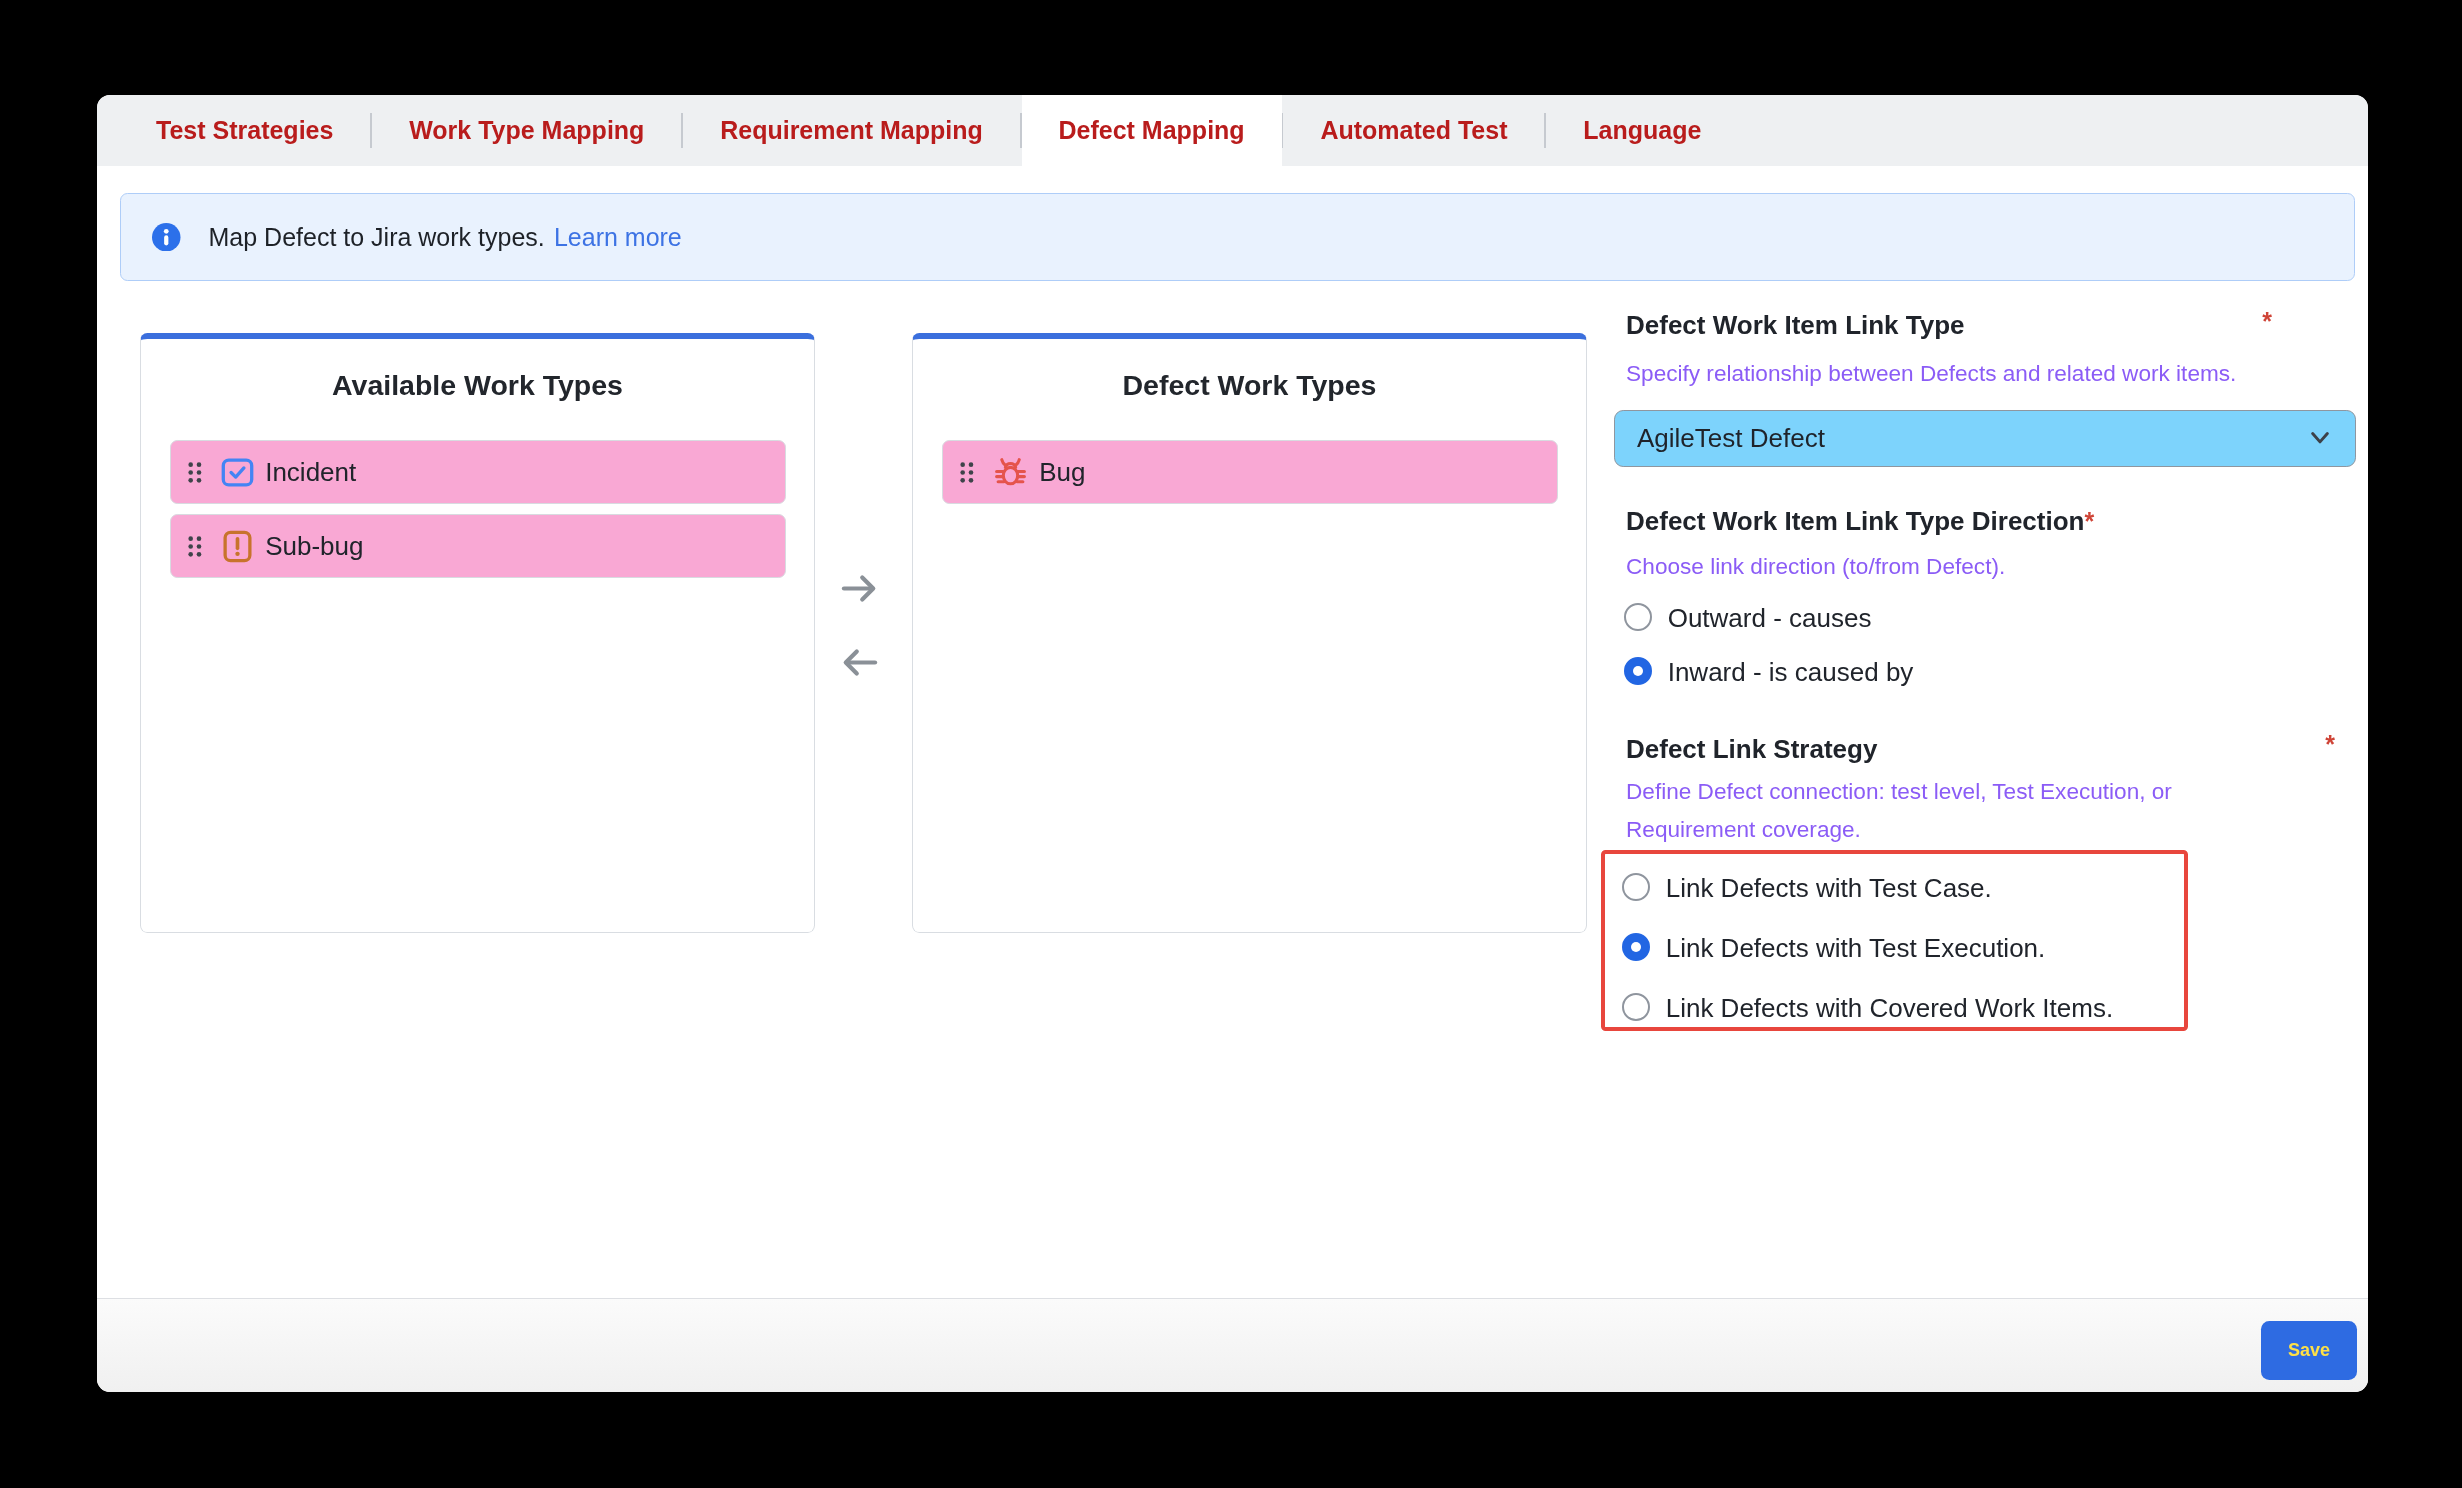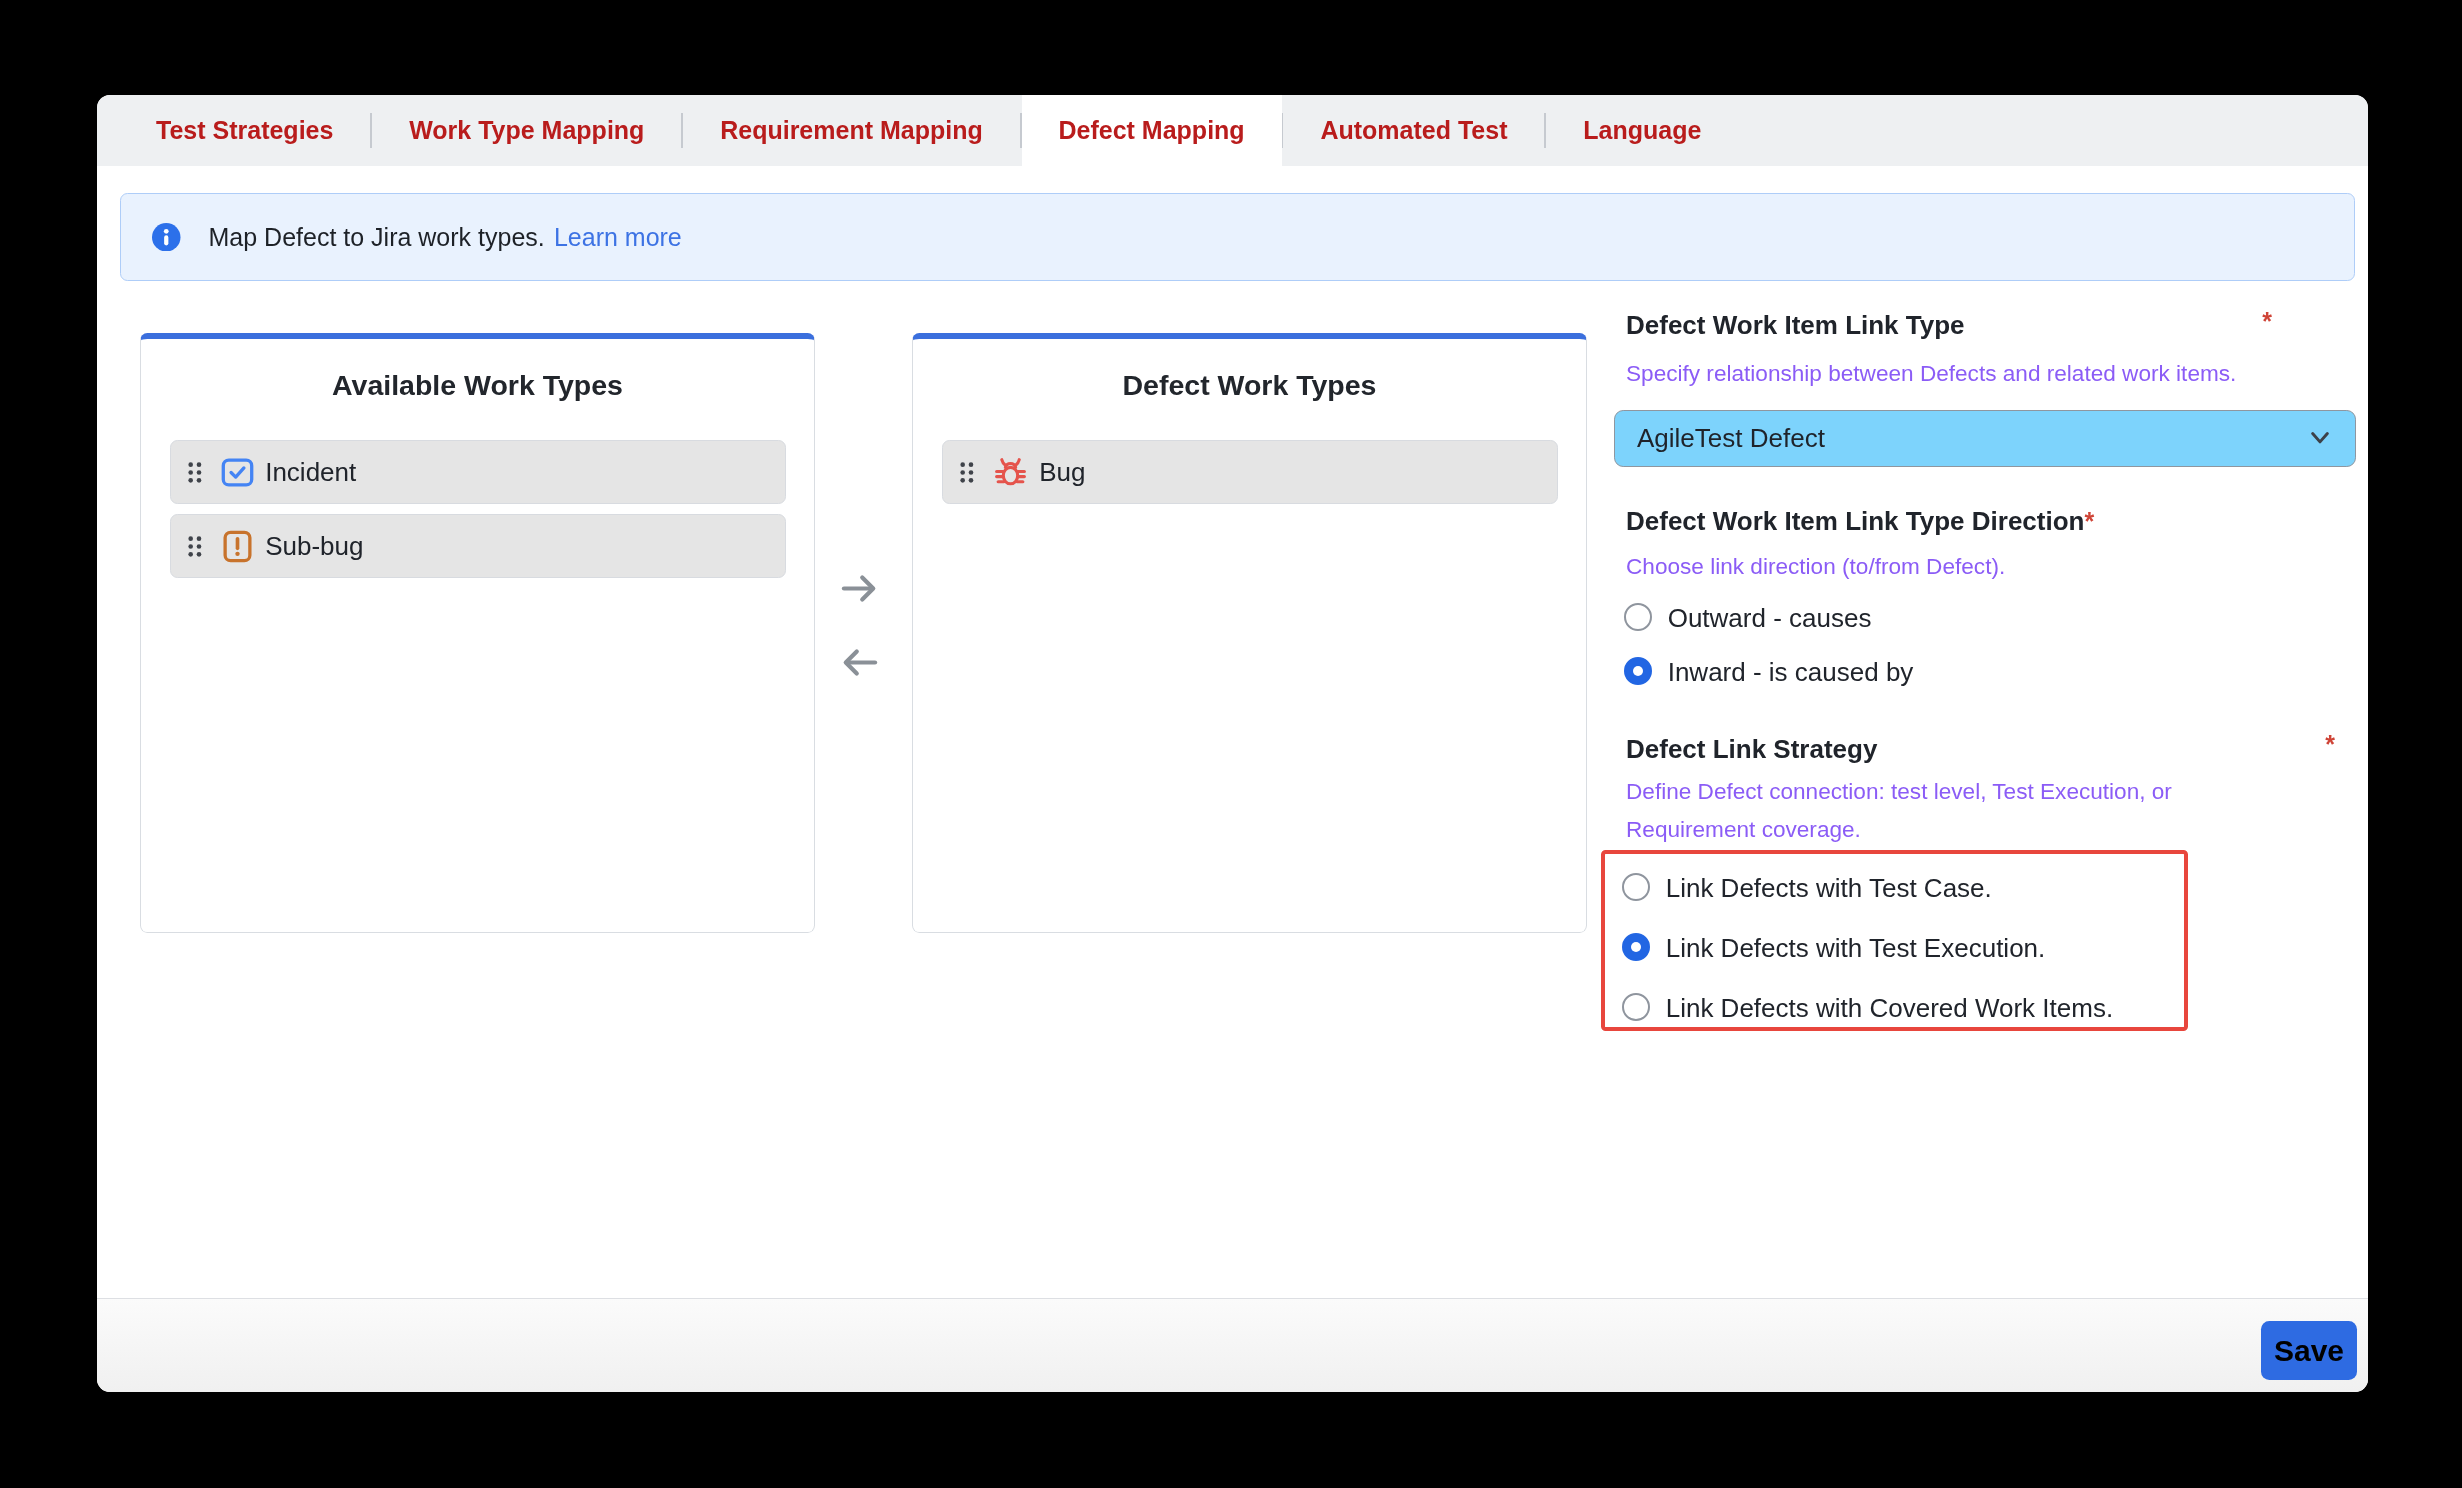--- a/index.html
+++ b/index.html
@@ -36,21 +36,21 @@
   
   .card{
     position:absolute;top:238px;width:675px;height:600px;box-sizing:border-box;background:#fff;
     border:1.8px solid #d9dde2;border-top:6.4px solid #3b6fdd;border-radius:7.4px;
   }
   .card.left{left:43px;}
   .card.right{left:815px;}
   .card-title{margin-top:29.5px;text-align:center;font-size:28.5px;font-weight:bold;color:#22262c;}
   .card-items{position:absolute;left:28.5px;right:28.5px;top:101px;}
   .work-item{
-    height:64px;box-sizing:border-box;border:1.8px solid #d8dbe0;border-radius:7.4px;background:#e5e5e5;
+    height:64px;box-sizing:border-box;border:1.8px solid #d8dbe0;border-radius:7.4px;background:#f9a8d4;
     margin-bottom:10px;display:flex;align-items:center;padding-left:16.6px;
   }
   .drag-handle{margin-right:18.4px;display:flex;cursor:grab;}
   .wt-icon{margin-right:11px;display:flex;}
   .wt-label{font-size:26px;color:#20242b;}
   
   .arrow-btn{position:absolute;left:742px;width:41px;height:33px;cursor:pointer;background:none;border:none;padding:0;}
   .arrow-right{top:477px;}
   .arrow-left{top:551px;}
   
@@ -80,21 +80,21 @@
     border:4.6px solid #e8463d;border-radius:4.6px;pointer-events:none;
   }
   
   .footer{
     position:absolute;left:0;right:0;bottom:0;height:94px;box-sizing:border-box;
     background:linear-gradient(180deg,#fbfbfb,#f0f0f0);
     border-top:1.8px solid #dddfe3;border-radius:0 0 13px 13px;
   }
   .save-btn{
     position:absolute;right:11px;top:22px;width:96px;height:59px;
-    background:#2e6be2;color:#000000;font-size:30px;font-weight:bold;
+    background:#2e6be2;color:#fde047;font-size:18px;font-weight:bold;
     border:none;border-radius:8.3px;cursor:pointer;font-family:inherit;
   }
 </style>
 </head>
 <body>
 
 <div class="window">
 
   <div class="tabbar">
     <div class="tab">Test Strategies</div>

